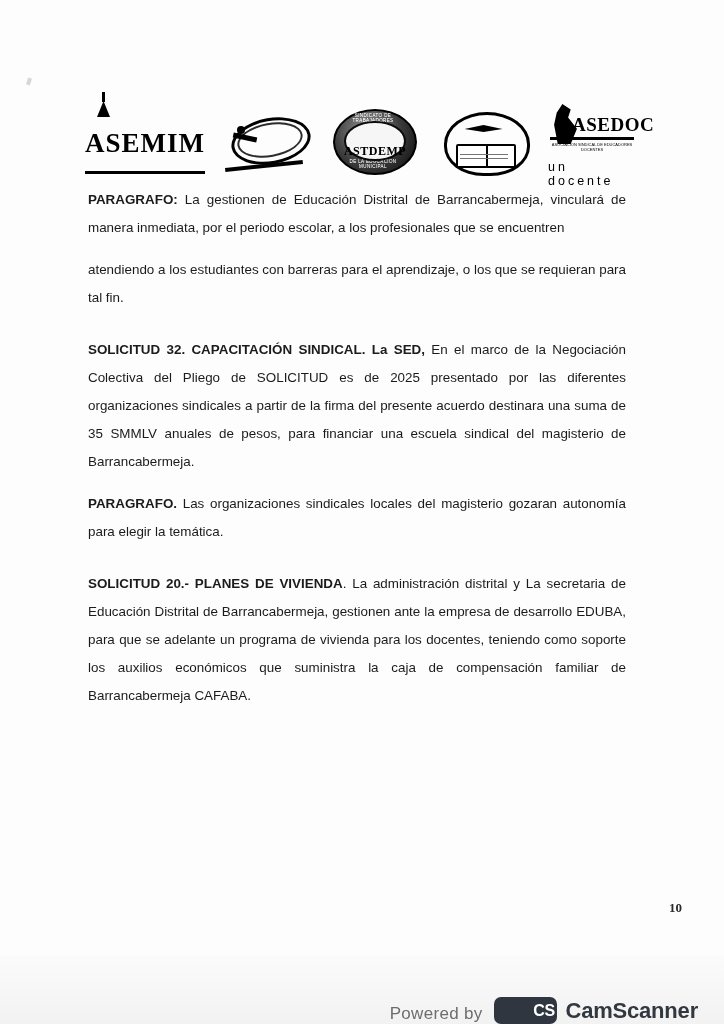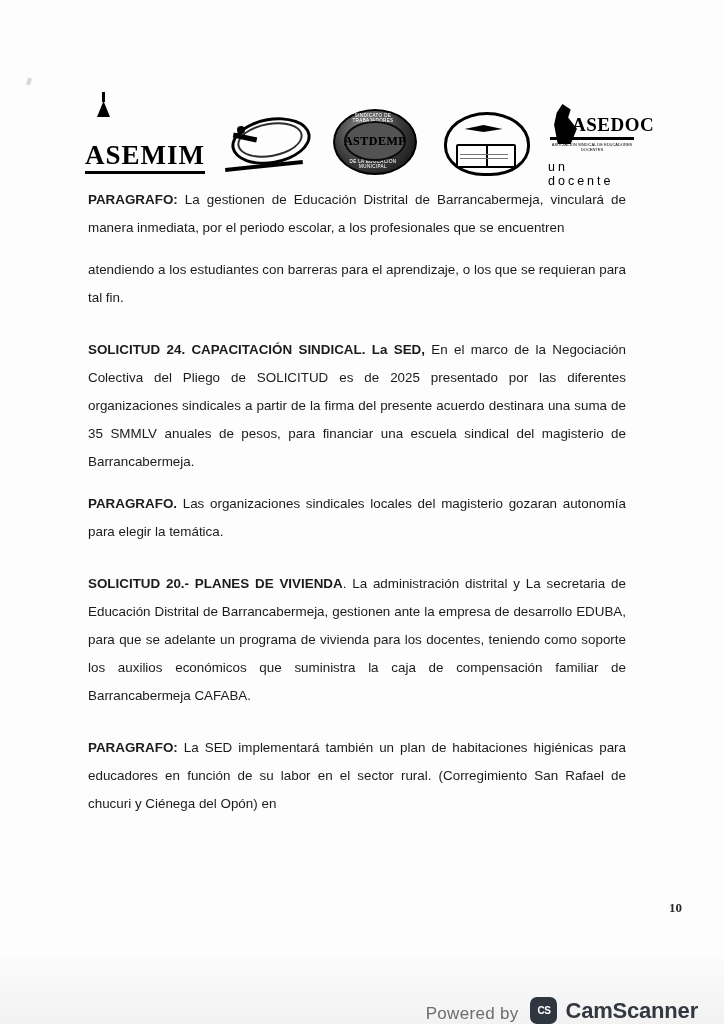--- a/index.html
+++ b/index.html
@@ -47,21 +47,21 @@
     justify-content: center;
   }
   .asemim-text {
     font-family: "Liberation Serif", serif;
     font-weight: bold;
     font-size: 27px;
     letter-spacing: 1px;
     color: #1a1a1a;
     line-height: 1;
     border-bottom: 3px solid #1a1a1a;
-    padding-bottom: 2px;
+    padding-bottom: 14px;
     position: relative;
   }
   .asemim-tower {
     position: absolute;
     left: 9px;
     top: -24px;
     width: 18px;
     height: 26px;
   }
   .asemim-tower:before {
@@ -161,24 +161,24 @@
     background: radial-gradient(circle at 40% 32%, #8d8d8d 0%, #4d4d4d 55%, #2a2a2a 100%);
     border: 2px solid #222;
   }
   .seal-inner {
     position: absolute;
     left: 19px;
     top: 13px;
     width: 58px;
     height: 36px;
     border-radius: 50%;
-    background: #0f766e;
+    background: #86efac;
     border: 2px solid #2c2c2c;
     display: flex;
-    align-items: center;
+    align-items: flex-end;
     justify-content: center;
   }
   .seal-label {
     font-family: "Liberation Serif", serif;
     font-weight: bold;
     font-size: 12px;
     color: #1c1c1c;
     letter-spacing: 0.5px;
   }
   .seal-top-text {
@@ -355,27 +355,28 @@
     color: #6d6d6d;
     margin-right: 12px;
     letter-spacing: 0.3px;
   }
   .cs-badge {
     width: 27px;
     height: 27px;
     border-radius: 7px;
     background: #2f3640;
     color: #ffffff;
-    font-size: 10px;
+    font-size: 16px;
     font-weight: bold;
     display: flex;
     align-items: center;
     justify-content: center;
     margin-right: 8px;
     letter-spacing: -0.5px;
+    padding-left: 36px;
   }
   .cs-name {
     font-size: 22px;
     color: #32383f;
     font-weight: bold;
     letter-spacing: -0.2px;
   }
   .speck {
     position: absolute;
     left: 27px;
@@ -438,34 +439,31 @@
 
     <p class="blk-small">
       <b>PARAGRAFO:</b><span> La gestionen de Educación Distrital de Barrancabermeja, vinculará de manera inmediata, por el periodo escolar, a los profesionales que se encuentren</span>
     </p>
 
     <p class="blk">
       <span>atendiendo a los estudiantes con barreras para el aprendizaje, o los que se requieran para tal fin.</span>
     </p>
 
     <p class="blk-small">
-      <b>SOLICITUD  24. CAPACITACIÓN SINDICAL. La SED,</b><span> En el marco de la Negociación Colectiva del Pliego de SOLICITUD es de 2025 presentado por las diferentes organizaciones sindicales a partir de la firma del presente acuerdo destinara una suma de 35 SMMLV anuales de pesos, para financiar una escuela sindical del magisterio de Barrancabermeja.</span>
+      <b>SOLICITUD  32. CAPACITACIÓN SINDICAL. La SED,</b><span> En el marco de la Negociación Colectiva del Pliego de SOLICITUD es de 2025 presentado por las diferentes organizaciones sindicales a partir de la firma del presente acuerdo destinara una suma de 35 SMMLV anuales de pesos, para financiar una escuela sindical del magisterio de Barrancabermeja.</span>
     </p>
 
     <p class="blk">
       <b>PARAGRAFO.</b><span> Las organizaciones sindicales locales del magisterio gozaran autonomía para elegir la temática.</span>
     </p>
 
     <p class="blk">
       <b>SOLICITUD  20.- PLANES DE VIVIENDA</b><span>. La administración distrital y La secretaria de Educación Distrital de Barrancabermeja, gestionen ante la empresa de desarrollo EDUBA, para que se adelante un programa de vivienda para los docentes, teniendo como soporte los auxilios económicos que suministra la caja de compensación familiar de Barrancabermeja CAFABA.</span>
     </p>
 
-    <p class="blk">
-      <b>PARAGRAFO:</b><span> La SED implementará también un plan de habitaciones higiénicas para educadores en función de su labor en el sector rural. (Corregimiento San Rafael de chucuri y Ciénega del Opón) en</span>
-    </p>
 
   </div>
 
   <div class="page-num">10</div>
 
   <div class="footer">
     <span class="powered">Powered by</span>
     <span class="cs-badge">CS</span>
     <span class="cs-name">CamScanner</span>
   </div>

